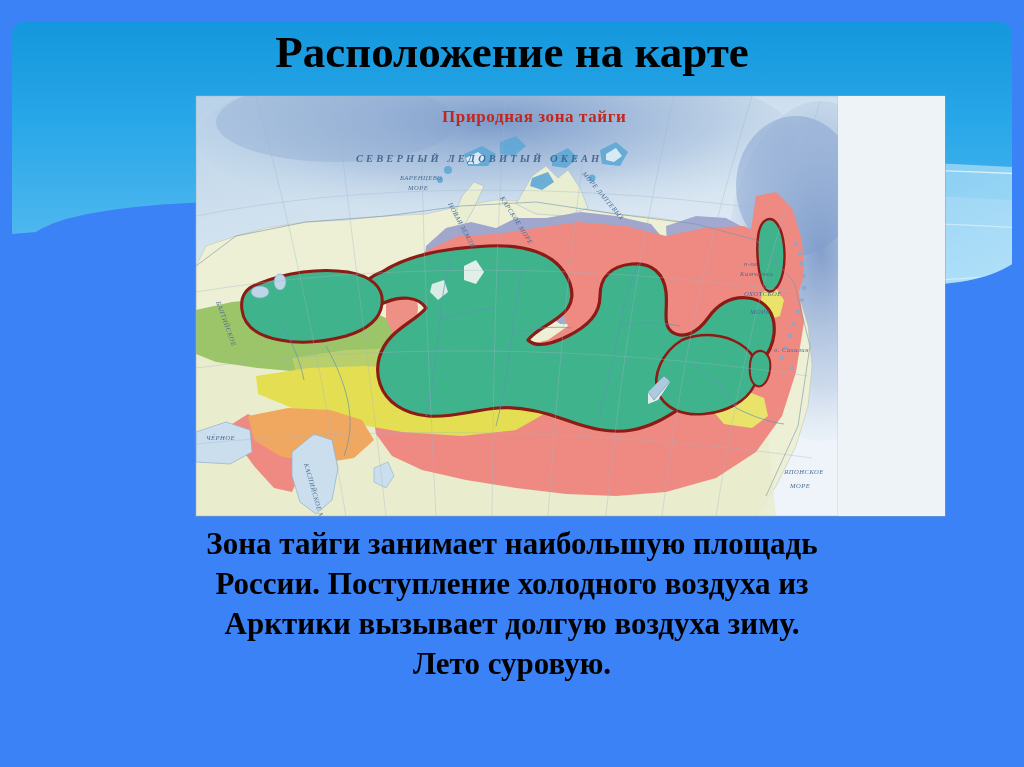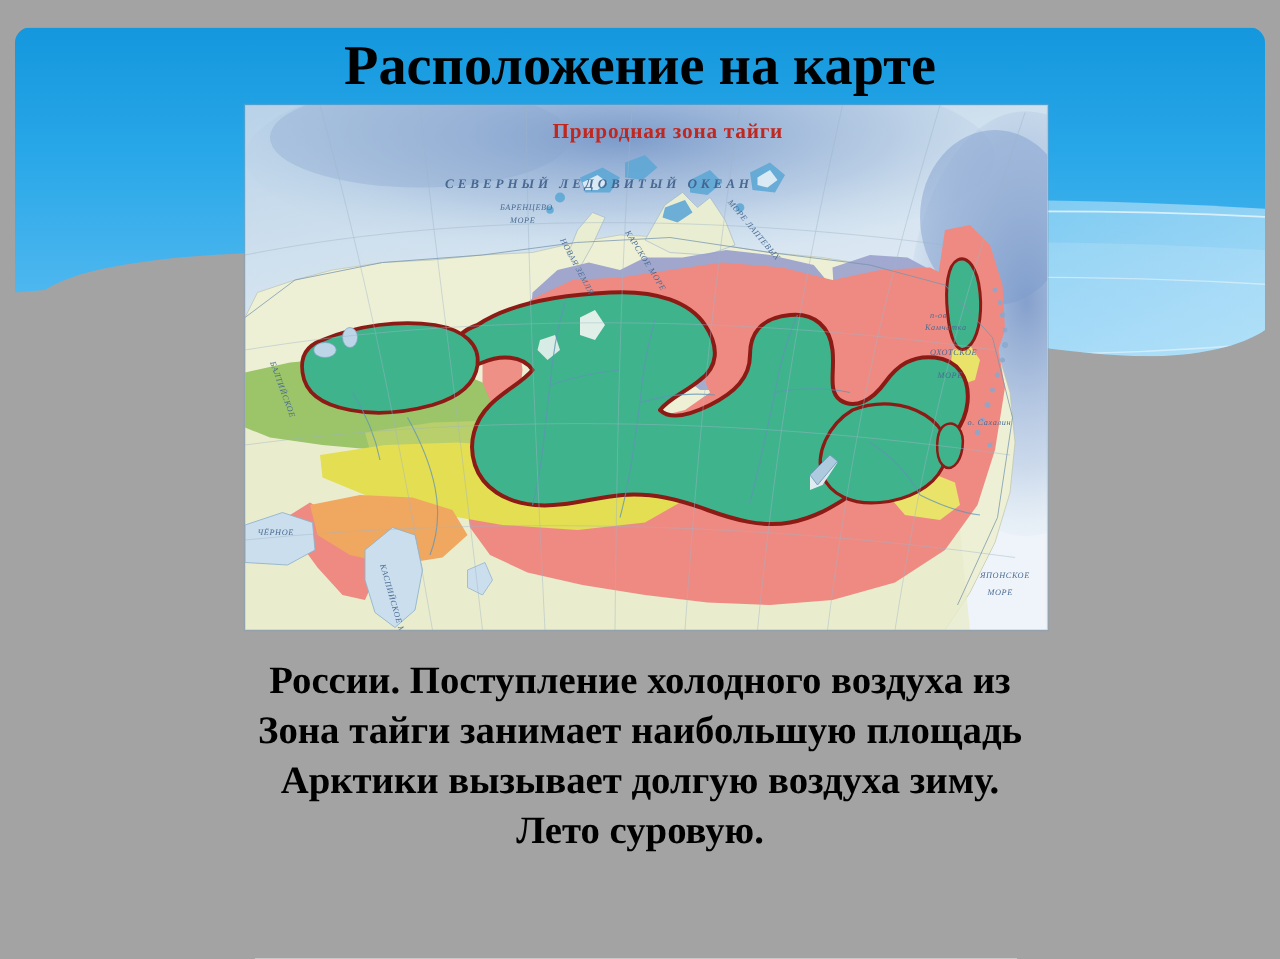--- a/index.html
+++ b/index.html
@@ -12,21 +12,21 @@
     height: 767px;
     position: relative;
     overflow: hidden;
     font-family: "Liberation Serif", serif;
   }
 
   
   #slide {
     position: absolute;
     inset: 0;
-    background: #a3a3a3;
+    background: #3b82f6;
   }
 
   
   #header-band {
     position: absolute;
     left: 12px;
     top: 22px;
     width: 1000px;
     height: 280px;
     overflow: visible;
@@ -47,22 +47,22 @@
     color: #000000;
     letter-spacing: 0px;
     white-space: nowrap;
     z-index: 6;
   }
 
   
   #map-figure {
     position: absolute;
     left: 196px;
-    top: 84px;
-    width: 642px;
+    top: 96px;
+    width: 749px;
     height: 420px;
     z-index: 5;
     background: #eef3f7;
     overflow: hidden;
     box-shadow: 0 0 0 1px rgba(130,160,185,0.45);
   }
   #map-figure svg { display: block; }
 
   
   #caption {
@@ -340,19 +340,19 @@
           <text x="108" y="368" transform="rotate(74 108 368)">КАСПИЙСКОЕ МОРЕ</text>
           <text x="10" y="344">ЧЁРНОЕ</text>
         </g>
 
         <rect x="0" y="0" width="642" height="420" fill="none" stroke="#9fb6c8" stroke-width="1" opacity="0.5"></rect>
       </g>
     </svg>
   </div>
 
   <div id="caption">
+    <span class="ln">Зона тайги занимает наибольшую площадь</span>
     <span class="ln">России. Поступление холодного воздуха из</span>
-    <span class="ln">Зона тайги занимает наибольшую площадь</span>
     <span class="ln">Арктики вызывает долгую воздуха зиму.</span>
     <span class="ln">Лето суровую.</span>
   </div>
 
 </div>
 
 </body></html>

